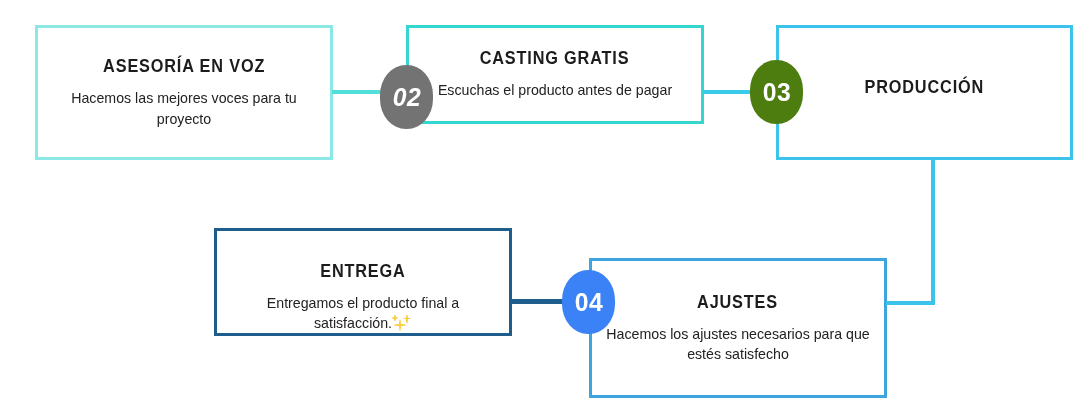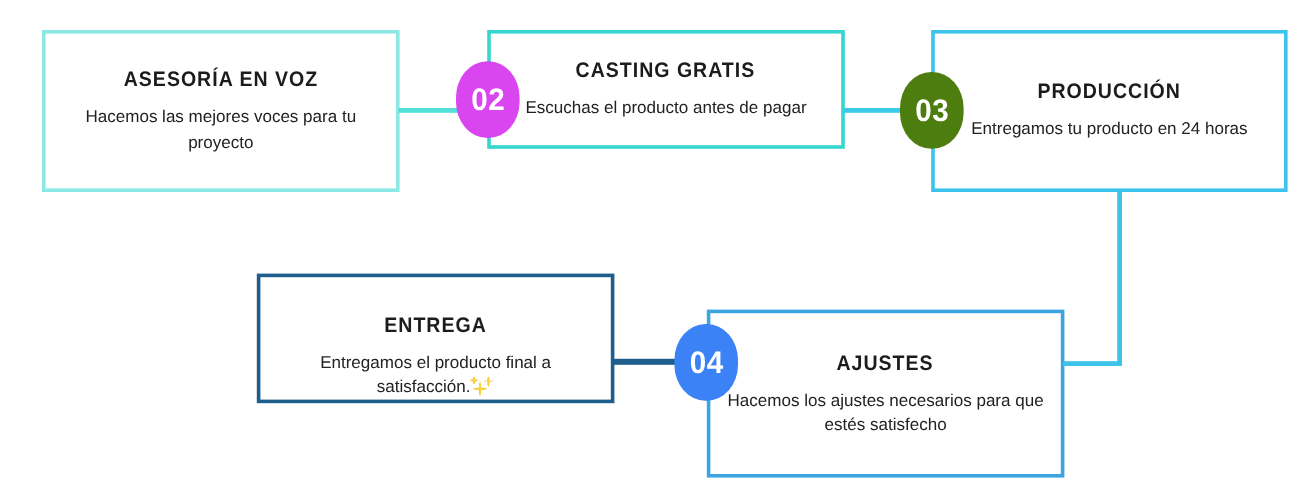--- a/index.html
+++ b/index.html
@@ -122,27 +122,26 @@
 
   <div class="step-box" style="left:35px; top:25px; width:298px; height:135px; border-color:#8BE8E5;">
     <div class="step-title">ASESORÍA EN VOZ</div>
     <div class="step-desc">Hacemos las mejores voces para tu proyecto</div>
   </div>
 
   <div class="step-box" style="left:406px; top:25px; width:298px; height:99px; border-color:#35D6D0;">
     <div class="step-title">CASTING GRATIS</div>
     <div class="step-desc">Escuchas el producto antes de pagar</div>
   </div>
-  <div class="badge" style="left:380px; top:51px; background:#d946ef;">
+  <div class="badge" style="left:380px; top:65px; background:#737373;font-style:italic;">
     <span class="badge-num">02</span>
   </div>
 
   <div class="step-box" style="left:776px; top:25px; width:297px; height:135px; border-color:#3CC3EC;">
     <div class="step-title">PRODUCCIÓN</div>
-    <div class="step-desc">Entregamos tu producto en 24 horas</div>
   </div>
   <div class="badge" style="left:750px; top:60px; background:#4d7c0f;">
     <span class="badge-num">03</span>
   </div>
 
   <div class="step-box" style="left:589px; top:230px; width:298px; height:140px; border-color:#3CA5E0;margin-top:28px;">
     <div class="step-title">AJUSTES</div>
     <div class="step-desc">Hacemos los ajustes necesarios para que estés satisfecho</div>
   </div>
   <div class="badge" style="left:562px; top:270px; background:#3b82f6;">

